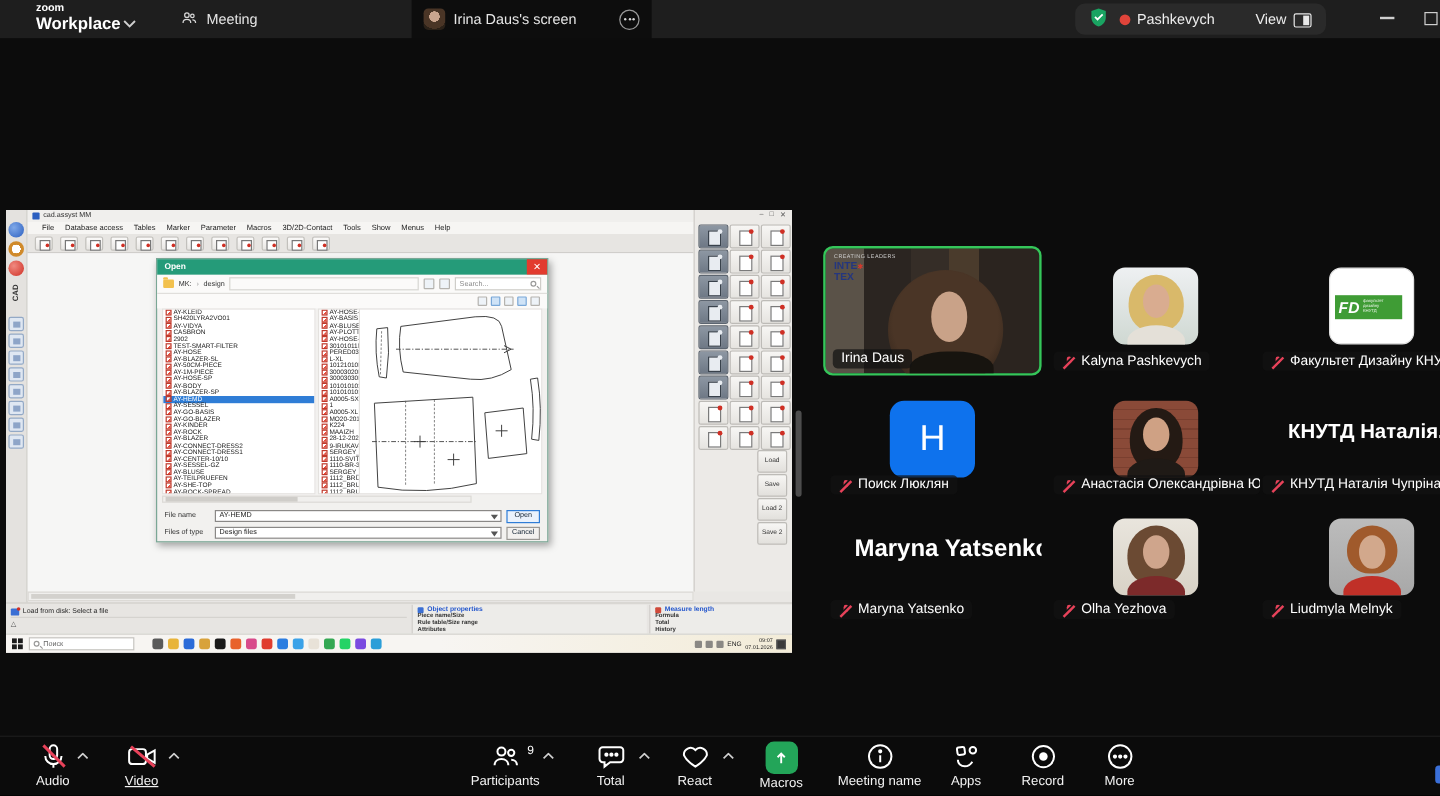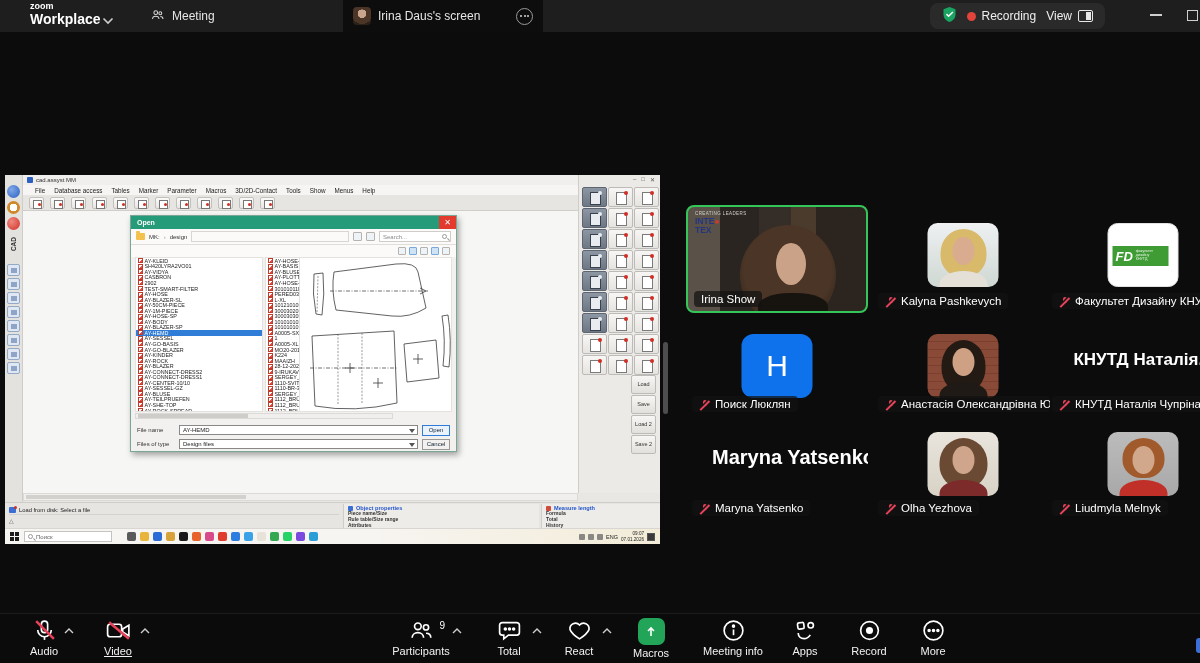--- a/index.html
+++ b/index.html
@@ -17,21 +17,21 @@
   #tab-screen{left:343px;width:200px;background:#0d0d0d;border-radius:0 0 0 0;}
   #tab-screen .mini-av{width:18px;height:18px;border-radius:4px;background:
     radial-gradient(circle at 50% 38%, #caa58e 0 30%, #4a3526 31% 70%, #2b2118 71%);flex:none;}
   #tab-screen .ellipsis-circle{margin-left:auto;width:17px;height:17px;border:1.2px solid #9a9a9a;border-radius:50%;
     display:flex;align-items:center;justify-content:center;gap:1.5px;}
   #tab-screen .ellipsis-circle i{width:2px;height:2px;border-radius:50%;background:#d6d6d6;}
   #topbar-right{position:absolute;right:95px;top:3px;height:26px;background:#2a2a2a;border-radius:8px;
     display:flex;align-items:center;gap:10px;padding:0 12px;color:#eee;font-size:12px;}
   .recdot{width:9px;height:9px;border-radius:50%;background:#e0443a;display:inline-block;}
   #rec-wrap{display:flex;align-items:center;gap:6px;}
-  #view-wrap{display:flex;align-items:center;gap:6px;margin-left:0;}
+  #view-wrap{display:flex;align-items:flex-end;gap:6px;margin-left:24px;}
   .view-ico{width:15px;height:12px;border:1.3px solid #e8e8e8;border-radius:2px;position:relative;}
   .view-ico::after{content:"";position:absolute;right:1px;top:1px;bottom:1px;width:5px;background:#e8e8e8;}
   #win-min{position:absolute;right:38px;top:14px;width:12px;height:2px;background:#cfcfcf;}
   #win-max{position:absolute;right:2px;top:10px;width:11px;height:11px;border:1.5px solid #cfcfcf;}
 
   
   #stage{position:absolute;left:0;top:32px;width:1200px;height:581px;background:#0c0c0c;}
   #stage-scrollbar{position:absolute;left:663px;top:310px;width:5px;height:72px;border-radius:3px;background:#4d4d4d;}
 
   
@@ -257,21 +257,21 @@
     </div>
     <div id="topbar-right">
       <span>
         <svg width="15" height="17" viewBox="0 0 20 22">
             <path d="M10 1l8 3v7c0 5-3.5 8.5-8 10-4.5-1.5-8-5-8-10V4z" fill="#1aa462"></path>
             <path d="M6 10.5l2.8 2.8L14.5 7.6" stroke="#fff" stroke-width="2" fill="none"></path>
           </svg>
       </span>
       <span id="rec-wrap">
         <span class="recdot"></span>
-        <span>Recording</span>
+        <span>Pashkevych</span>
       </span>
       <span id="view-wrap">
         <span>View</span>
         <span class="view-ico"></span>
       </span>
     </div>
     <span id="win-min"></span>
     <span id="win-max"></span>
   </header>
 
@@ -756,21 +756,21 @@
     <div class="tile" id="t0">
       <div class="silhouette-hair"></div>
       <div class="silhouette-face"></div>
       <div class="silhouette-body"></div>
       <div class="brand-block">
         <div class="brand-small">CREATING LEADERS</div>
         <div class="brand-l1"><span>INTE</span><span class="star">✱</span></div>
         <div class="brand-l2">TEX</div>
       </div>
       <span class="nlabel">
-          <span>Irina Show</span>
+          <span>Irina Daus</span>
         </span>
     </div>
 
     <div class="tile" id="t1">
       <div class="av avtop18 av-kalyna">
           <span class="hair"></span>
           <span class="face"></span>
           <span class="body"></span>
         </div>
       <span class="nlabel">
@@ -930,21 +930,21 @@
       </span>
       <span class="lbl">Macros</span>
     </div>
 
     <div class="ctl" id="c-info">
       <svg width="25" height="25" viewBox="0 0 24 24" fill="none" stroke="#fff" stroke-width="1.6">
         <circle cx="12" cy="12" r="9"></circle>
           <line x1="12" y1="11" x2="12" y2="16.5"></line>
           <circle cx="12" cy="7.8" r="0.9" fill="#fff"></circle>
       </svg>
-      <span class="lbl">Meeting info</span>
+      <span class="lbl">Meeting name</span>
     </div>
 
     <div class="ctl" id="c-apps">
       <svg width="25" height="25" viewBox="0 0 24 24" fill="none" stroke="#fff" stroke-width="1.6">
         <circle cx="17" cy="7" r="2.6"></circle>
         <rect x="4.5" y="4.5" width="6" height="6" rx="1.4" transform="rotate(-8 7.5 7.5)"></rect>
         <path d="M5 14.5c0 3.2 2.5 5.3 5.6 5.3 2.6 0 4.6-1.3 6-3.6"></path>
       </svg>
       <span class="lbl">Apps</span>
     </div>

